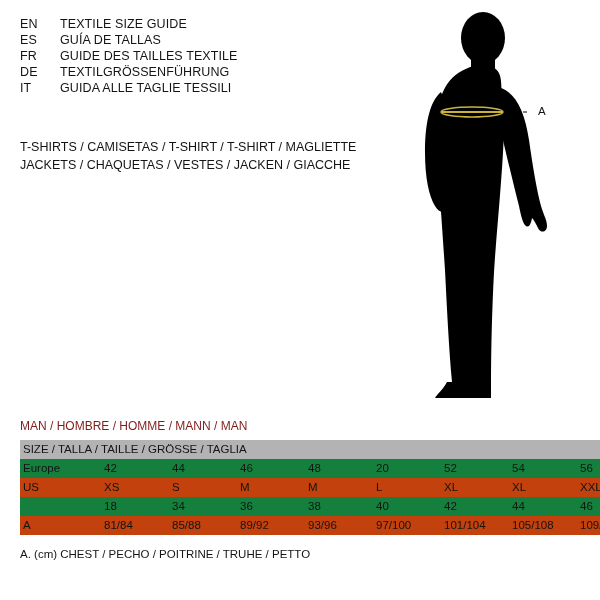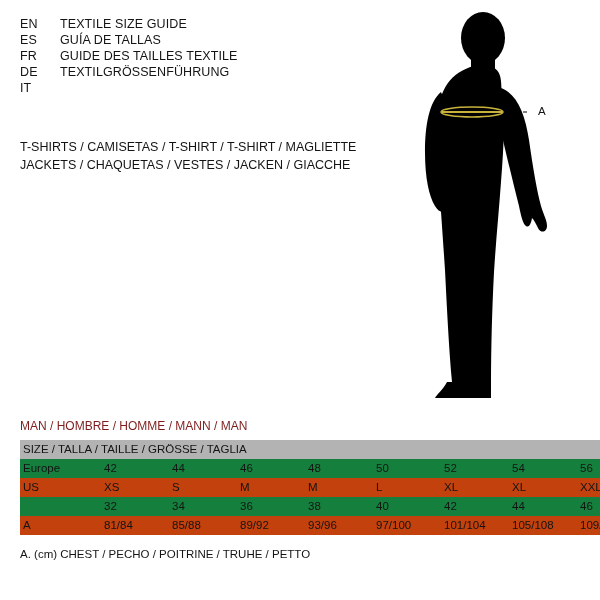--- a/index.html
+++ b/index.html
@@ -142,20 +142,21 @@
     <div class="lang-row">
       <span class="lang-code">FR</span>
       <span class="lang-text">GUIDE DES TAILLES TEXTILE</span>
     </div>
     <div class="lang-row">
       <span class="lang-code">DE</span>
       <span class="lang-text">TEXTILGRÖSSENFÜHRUNG</span>
     </div>
     <div class="lang-row">
       <span class="lang-code">IT</span>
+      <span class="lang-text">GUIDA ALLE TAGLIE TESSILI</span>
     </div>
   </div>
 
   <div class="garment-block">
     <div class="garment-line">T-SHIRTS / CAMISETAS / T-SHIRT / T-SHIRT / MAGLIETTE</div>
     <div class="garment-line">JACKETS / CHAQUETAS / VESTES / JACKEN / GIACCHE</div>
   </div>
 
   <div class="figure-wrap">
     <svg width="200" height="400" viewBox="0 0 200 400" xmlns="http://www.w3.org/2000/svg" aria-hidden="true">
@@ -223,39 +224,39 @@
       <tbody>
         <tr class="row-head">
           <td class="col-label" colspan="9">SIZE / TALLA / TAILLE / GRÖSSE / TAGLIA</td>
         </tr>
         <tr class="row-light">
           <td class="col-label">Europe</td>
           <td>42</td>
           <td>44</td>
           <td>46</td>
           <td>48</td>
-          <td>50</td>
+          <td>20</td>
           <td>52</td>
           <td>54</td>
           <td>56</td>
         </tr>
         <tr class="row-dark">
           <td class="col-label">US</td>
           <td>XS</td>
           <td>S</td>
           <td>M</td>
           <td>M</td>
           <td>L</td>
           <td>XL</td>
           <td>XL</td>
           <td>XXL</td>
         </tr>
         <tr class="row-light">
           <td class="col-label"></td>
-          <td>32</td>
+          <td>18</td>
           <td>34</td>
           <td>36</td>
           <td>38</td>
           <td>40</td>
           <td>42</td>
           <td>44</td>
           <td>46</td>
         </tr>
         <tr class="row-dark">
           <td class="col-label">A</td>

